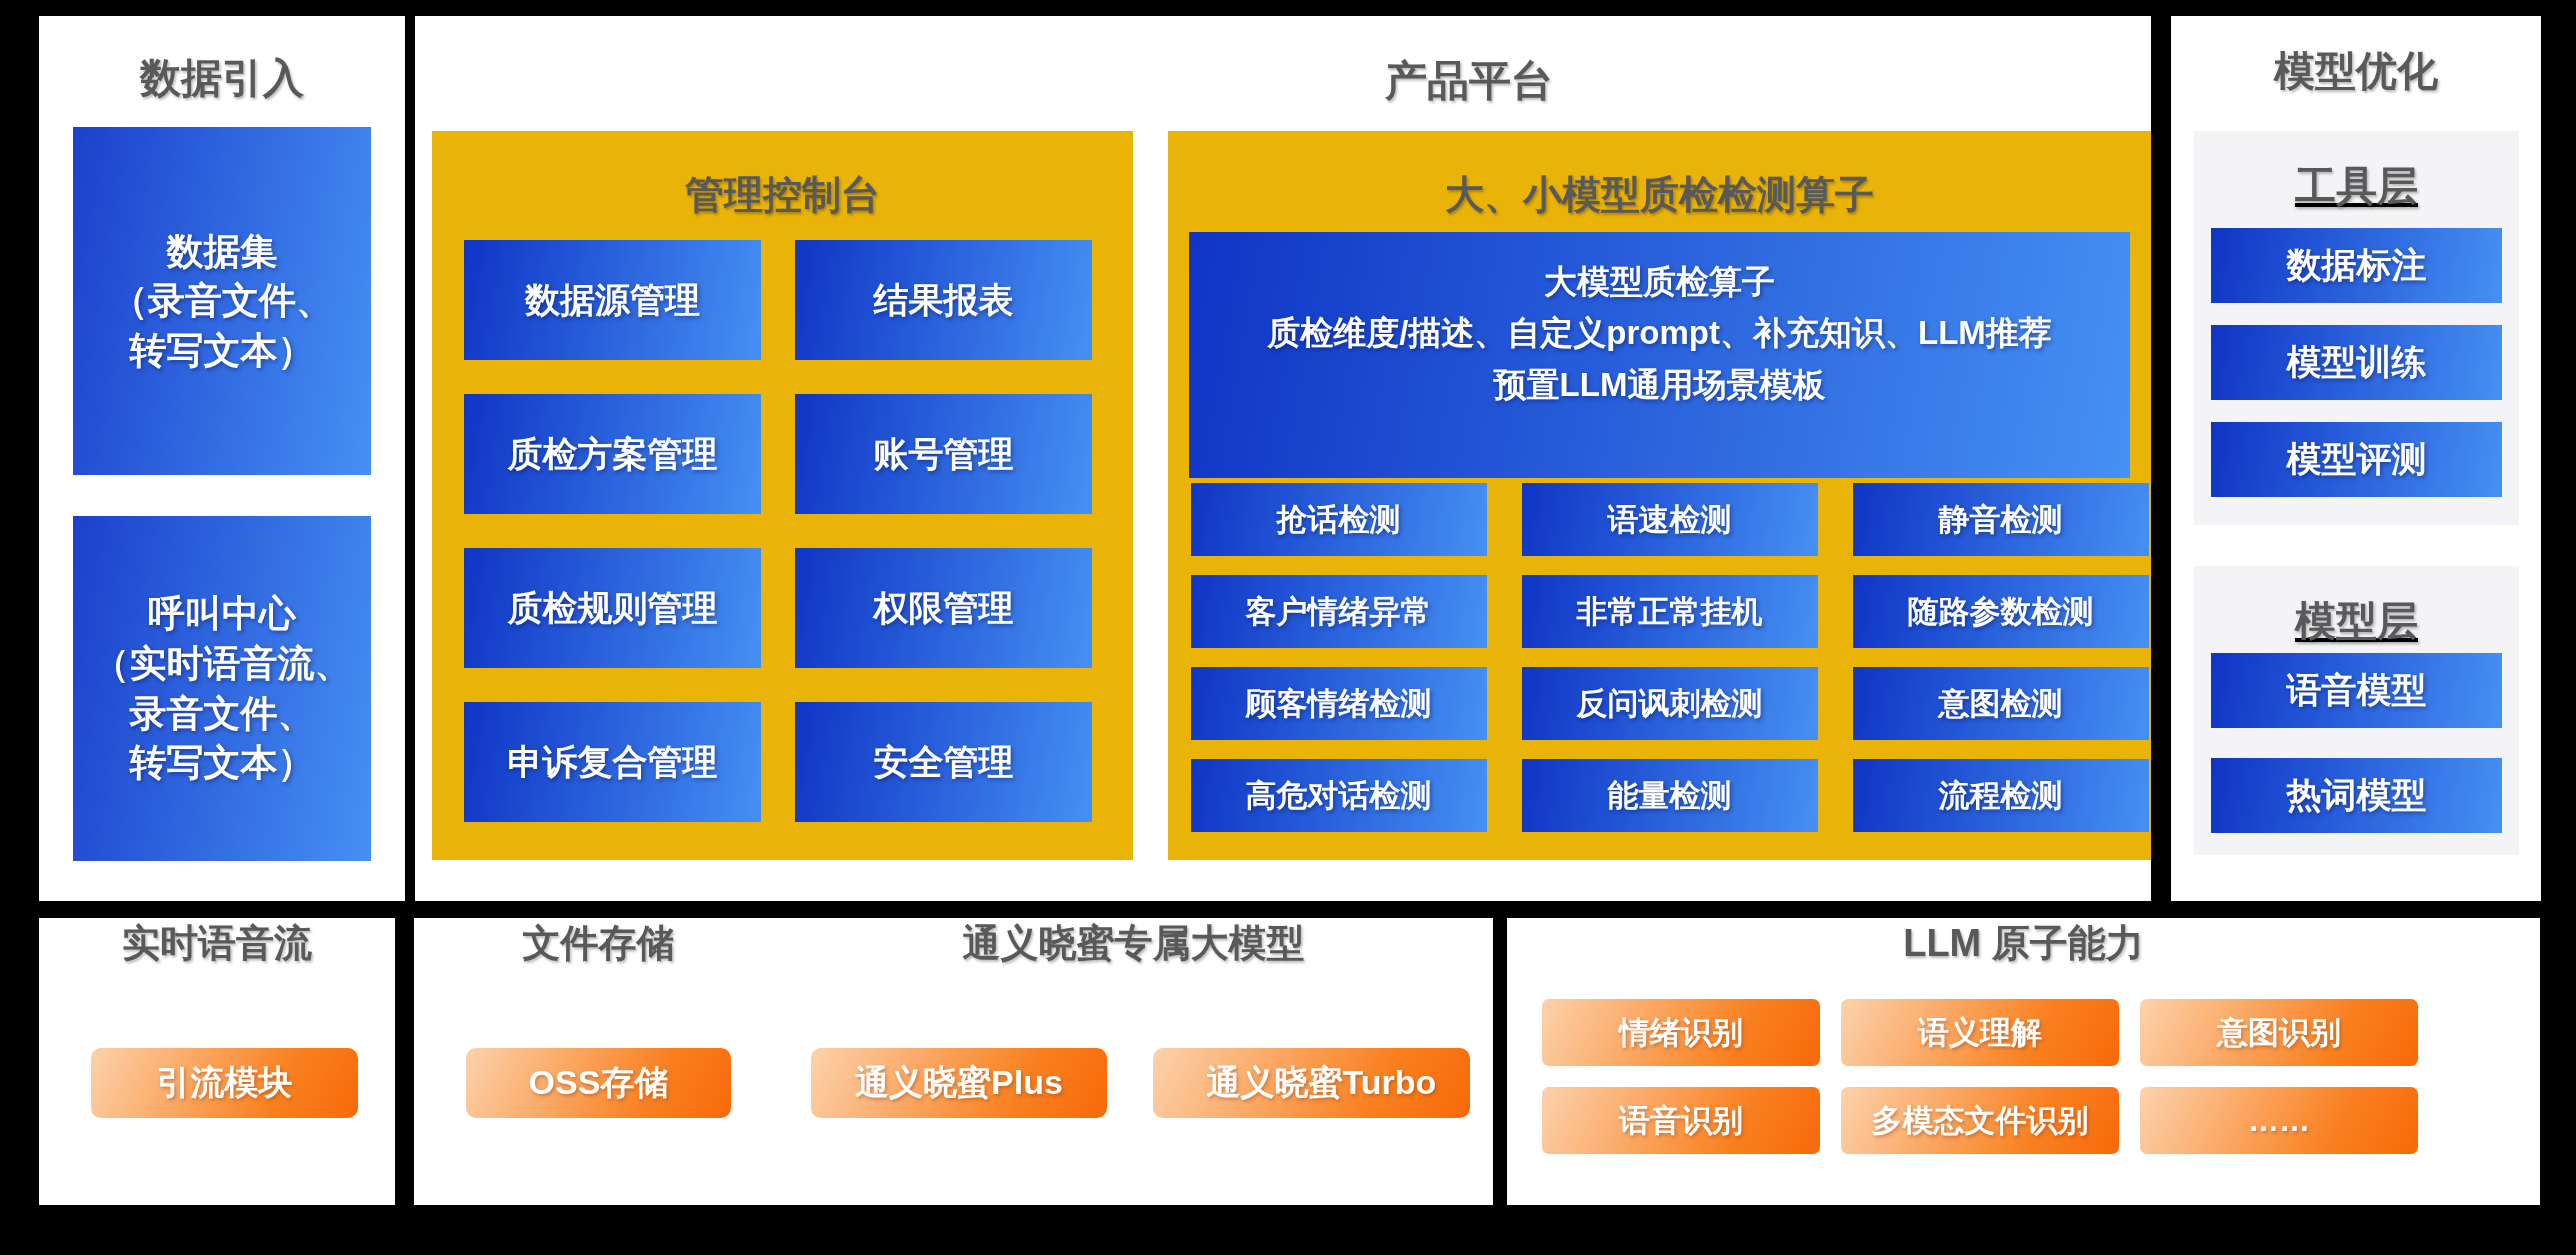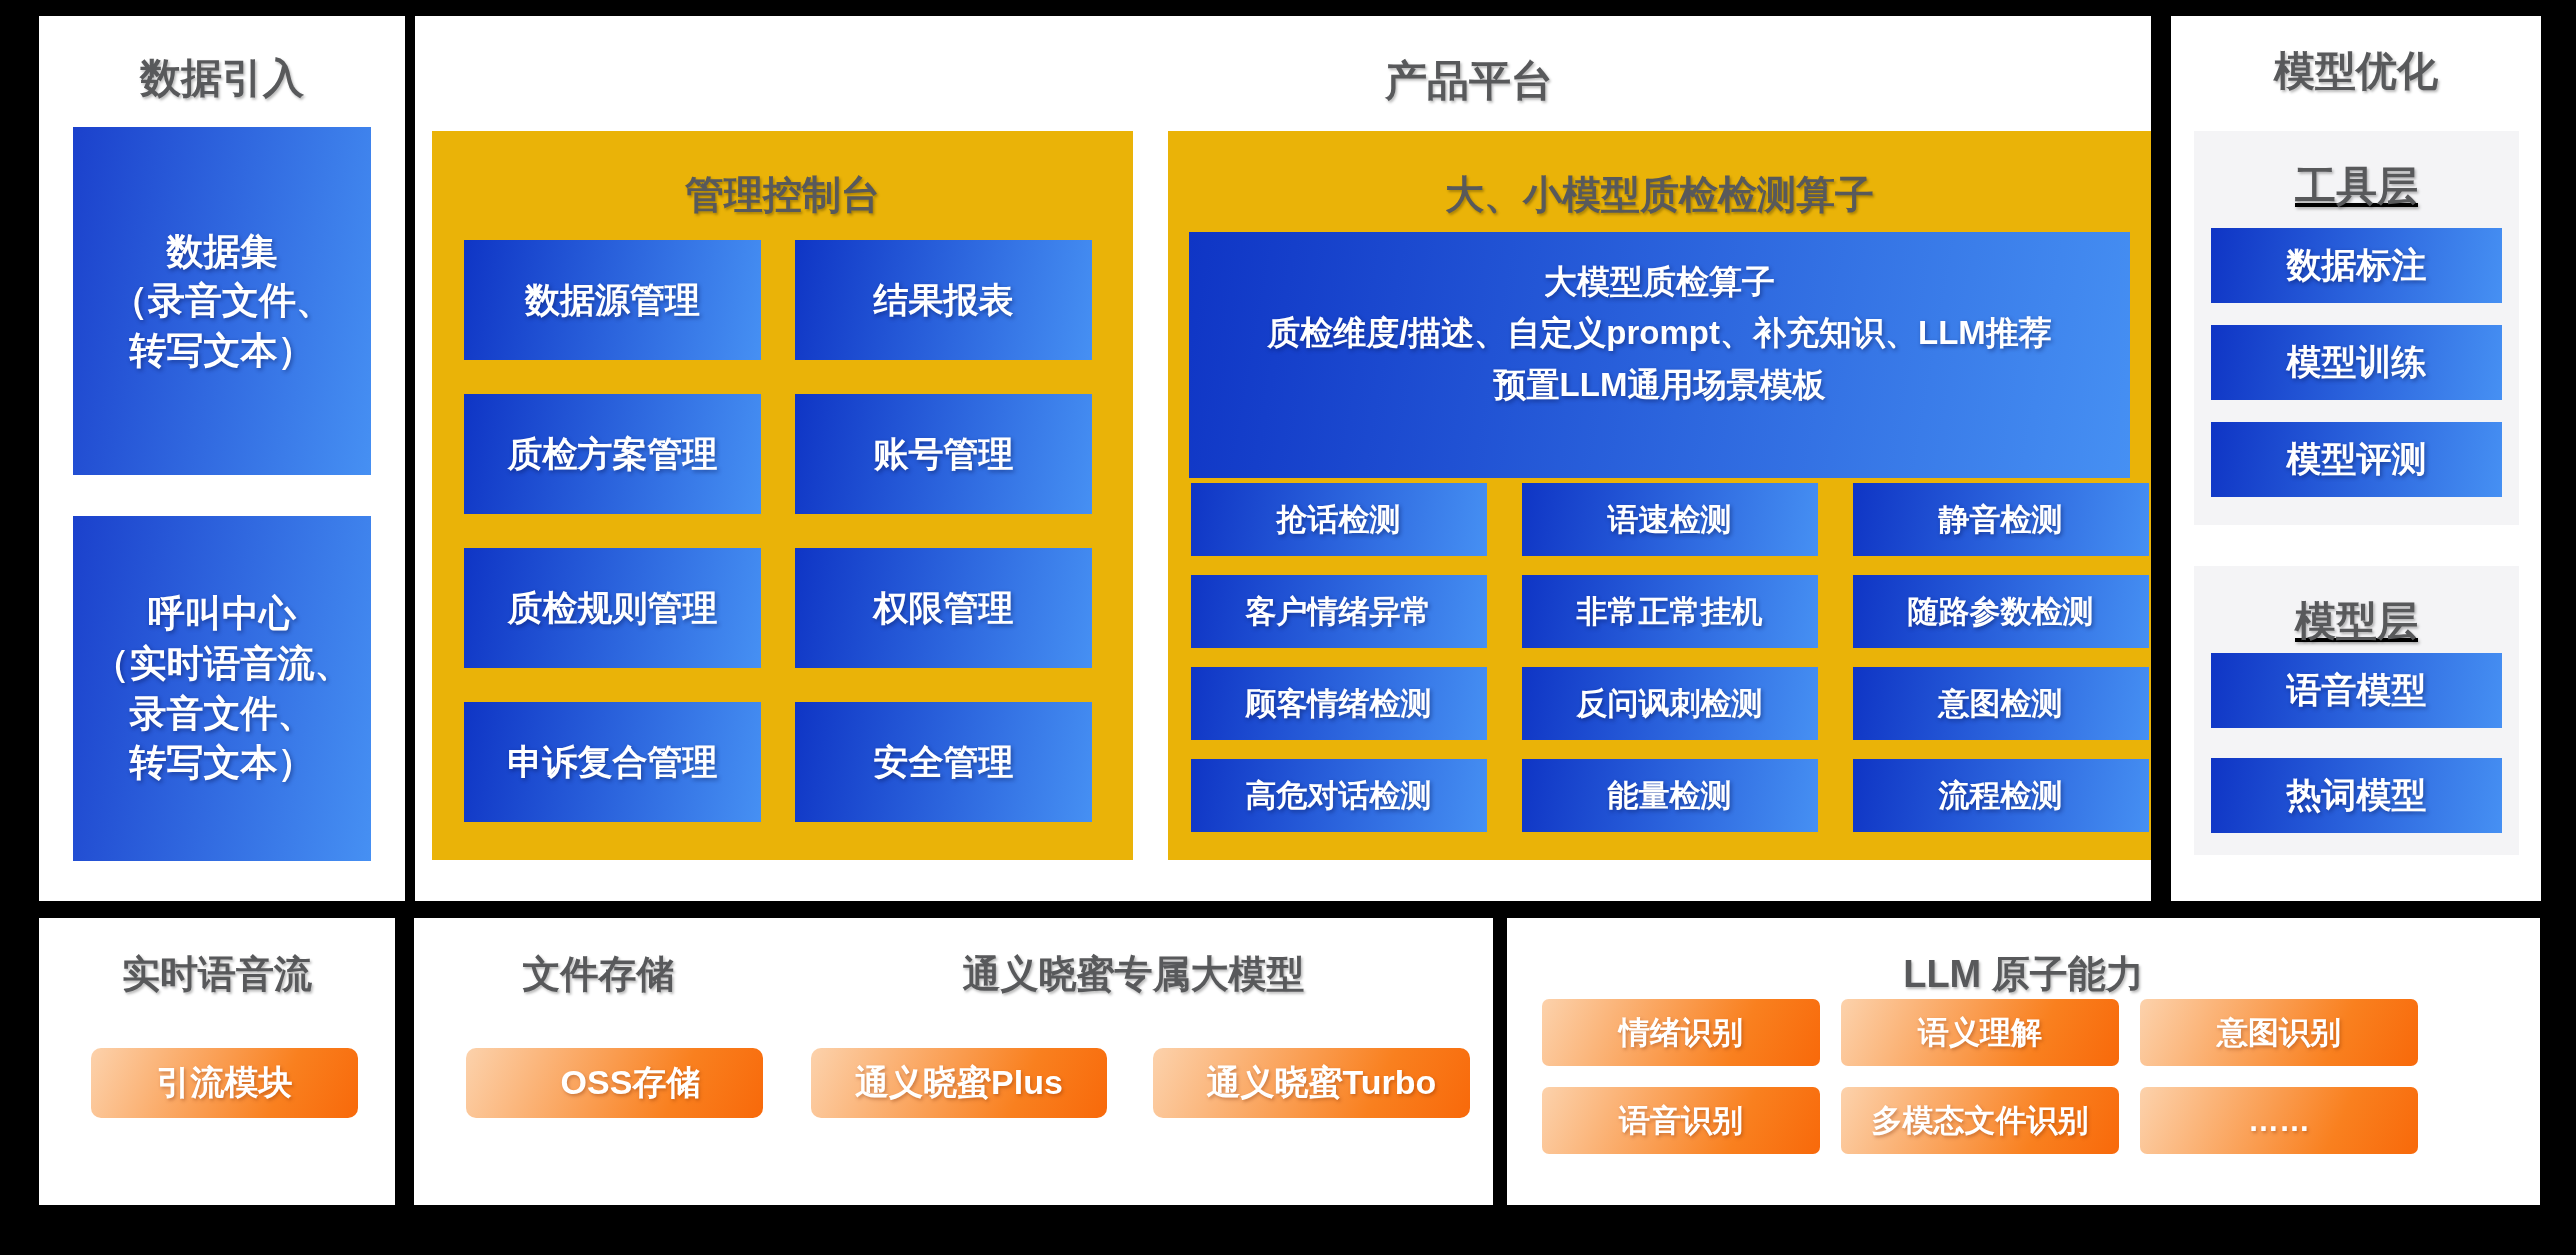--- a/index.html
+++ b/index.html
@@ -68,31 +68,31 @@
   .bar-list { position:absolute; left:17px; width:291px; display:flex; flex-direction:column; }
   #tool-bars  { top:97px; gap:22px; }
   #model-bars { top:87px; gap:30px; }
   .bar-list .blue-box { height:75px; font-size:35px; }
 
   
   #b-realtime { left:39px;   top:918px; width:356px;  height:287px; }
   #b-storage  { left:414px;  top:918px; width:369px;  height:287px; }
   #b-xiaomi   { left:774px; top:918px; width:719px; height:287px; }
   #b-llm      { left:1507px; top:918px; width:1033px; height:287px; }
-  .b-title { font-size:38px; padding-top:31px; }
+  .b-title { font-size:38px; }
 
   .orange-box {
     position:absolute;
     background:linear-gradient(115deg,#fcd2ac 0%,#f9801f 70%,#f8690a 100%);
     color:#fff; font-weight:bold; border-radius:10px;
     display:flex; align-items:center; justify-content:center; text-align:center;
     text-shadow:1.4px 2.1px 3.5px rgba(120,40,0,0.35);
   }
   #btn-diversion { left:52px;  top:130px; width:267px; height:70px; font-size:34px; }
-  #btn-oss       { left:52px;  top:130px; width:265px; height:70px; font-size:34px;padding-left:32px; }
+  #btn-oss       { left:52px;  top:130px; width:265px; height:70px; font-size:34px; }
   #btn-plus      { left:37px;  top:130px; width:296px; height:70px; font-size:34px; }
   #btn-turbo     { left:379px; top:130px; width:297px; height:70px; font-size:34px;padding-left:20px; }
 
   #llm-grid {
     position:absolute; left:35px; top:81px;
     display:grid; grid-template-columns:repeat(3,278px); column-gap:59px; row-gap:39px;gap:21px;
   }
   #llm-grid .orange-box { position:static; height:67px; font-size:31px; border-radius:7px; }
 </style>
 </head>

